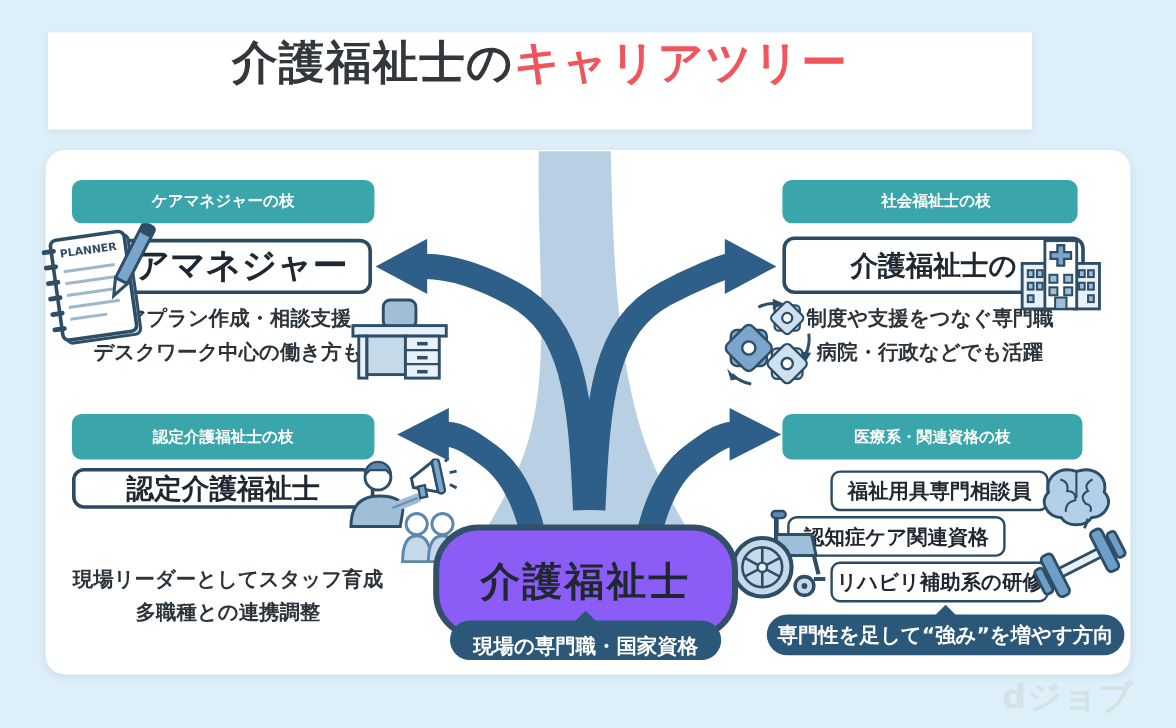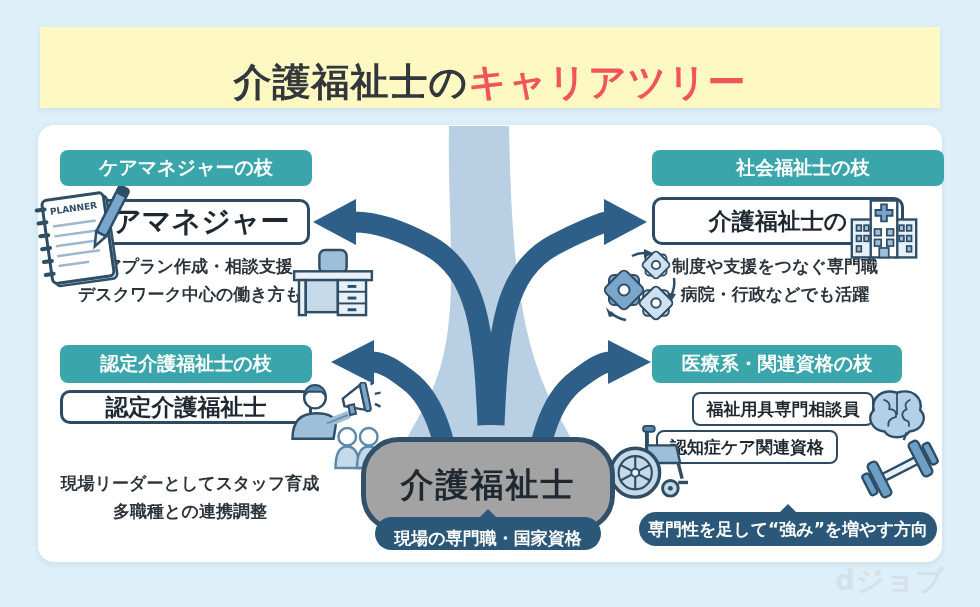--- a/index.html
+++ b/index.html
@@ -4,77 +4,77 @@
 <style>
   * { margin:0; padding:0; box-sizing:border-box; }
   html,body { width:980px; height:607px; }
   .stage {
     position:relative; width:980px; height:607px; overflow:hidden;
     background:#ddeff8;
     font-family:"DejaVu Sans","Liberation Sans",sans-serif;
   }
   
   .panel-header {
-    position:absolute; left:40px; top:27px; width:900px; height:81px;
-    background:#fef9c3; display:flex; align-items:flex-end; justify-content:center;
+    position:absolute; left:40px; top:27px; width:820px; height:81px;
+    background:#ffffff; display:flex; align-items:flex-start; justify-content:center;
     box-shadow:0 2px 5px rgba(130,165,185,.18);
   }
   .title { font-size:38px; font-weight:700; color:#32373c; letter-spacing:1px; white-space:nowrap; }
   .title .accent { color:#f2545c; }
   .panel-main {
     position:absolute; left:38px; top:125px; width:904px; height:437px;
     background:#ffffff; border-radius:16px;
     box-shadow:0 2px 6px rgba(130,165,185,.22);
   }
   
   .tree-art { position:absolute; left:0; top:0; width:980px; height:607px; z-index:1; pointer-events:none; }
   
   .badge-teal {
     position:absolute; z-index:2; background:#3aa6ab; color:#fff;
-    font-weight:700; font-size:19px; border-radius:8px;
+    font-weight:700; font-size:13px; border-radius:8px;
     display:flex; align-items:center; justify-content:center; white-space:nowrap;
   }
   .box-white {
     position:absolute; z-index:2; background:#fff; border:3px solid #2c4a63;
     border-radius:10px; display:flex; align-items:center; justify-content:center;
     font-weight:700; color:#1f2830; white-space:nowrap;
   }
   .box-small {
     position:absolute; z-index:2; background:#fff; border:2.5px solid #2c4a63;
     border-radius:8px; display:flex; align-items:center; justify-content:center;
     font-weight:700; font-size:17px; color:#1f2830; white-space:nowrap;
   }
   .desc {
     position:absolute; z-index:2; font-weight:700; font-size:17px; color:#2c343b;
     text-align:center; line-height:28px; white-space:nowrap;
   }
   .root-box {
     position:absolute; z-index:3; left:361px; top:437px; width:254px; height:96px;
-    background:#a3a3a3; border:5px solid #33506b; border-radius:38px;
+    background:#8b5cf6; border:5px solid #33506b; border-radius:38px;
     display:flex; align-items:center; justify-content:center;
     font-size:33px; font-weight:700; letter-spacing:2px; color:#1f2830; white-space:nowrap;
   }
   .navy-badge {
     position:absolute; z-index:3; background:#2b5878; color:#fff; border-radius:17px;
     font-size:17px; font-weight:700; display:flex; align-items:center; justify-content:center;
     white-space:nowrap;
   }
   .tri {
     position:absolute; top:-8px; left:50%; margin-left:-9px; width:0; height:0;
     border-left:9px solid transparent; border-right:9px solid transparent;
     border-bottom:9px solid #2b5878;
   }
   .icon { position:absolute; z-index:2; }
   .logo {
     position:absolute; right:35px; top:562px; z-index:2;
     font-size:28px; font-weight:700; color:#d5e0e7; letter-spacing:1px;
   }
   
   .b-cm { left:60px;  top:150px; width:252px; height:36px; }
-  .b-sw { left:652px; top:150px; width:292px; height:36px;padding-left:10px; }
+  .b-sw { left:652px; top:150px; width:246px; height:36px;padding-left:10px; }
   .b-cc { left:60px;  top:345px; width:252px; height:38px; }
   .b-md { left:652px; top:345px; width:250px; height:38px; }
   .x-cm { left:62px;  top:199px; width:248px; height:46px; font-size:29px;text-align:center; }
   .x-sw { left:652px; top:197px; width:252px; height:48px; font-size:23px; }
   .x-cc { left:60px;  top:390px; width:252px; height:34px; font-size:23px; }
   .m-1 { left:692px; top:392px; width:182px; height:34px; }
   .m-2 { left:656px; top:430px; width:182px; height:34px; }
   .m-3 { left:692px; top:468px; width:182px; height:34px; }
   .d-cm { left:55px;  top:252px; width:270px; }
   .d-sw { left:640px; top:252px; width:270px; }
@@ -242,20 +242,21 @@
       <circle cx="60" cy="56" r="9" fill="#ffffff" stroke="#5b89ad" stroke-width="2.5"></circle>
       <path d="M48,88 Q48,66 60,66 Q72,66 72,88 Z" fill="#c5d9e8" stroke="#5b89ad" stroke-width="2.5"></path>
       <circle cx="82" cy="56" r="9" fill="#ffffff" stroke="#5b89ad" stroke-width="2.5"></circle>
       <path d="M70,88 Q70,66 82,66 Q94,66 94,88 Z" fill="#c5d9e8" stroke="#5b89ad" stroke-width="2.5"></path>
     </svg>
   </div>
 
   <div class="badge-teal b-md">医療系・関連資格の枝</div>
   <div class="box-small m-1">福祉用具専門相談員</div>
   <div class="box-small m-2">認知症ケア関連資格</div>
+  <div class="box-small m-3">リハビリ補助系の研修</div>
   <div class="navy-badge nb-note">
     <span class="tri"></span>
     <span>専門性を足して“強み”を増やす方向</span>
   </div>
   <div class="icon" style="left:602px; top:420px;">
     <svg width="86" height="82" viewBox="0 0 88 84">
       <rect x="42" y="6" width="12" height="6" rx="3" fill="#5b89ad" stroke="#2e4d66" stroke-width="2"></rect>
       <line x1="46" y1="12" x2="46" y2="34" stroke="#2e4d66" stroke-width="4"></line>
       <polygon points="46,26 76,26 80,44 46,44" fill="#9fbfd8" stroke="#2e4d66" stroke-width="2.5"></polygon>
       <line x1="78" y1="44" x2="82" y2="60" stroke="#2e4d66" stroke-width="3.5"></line>

